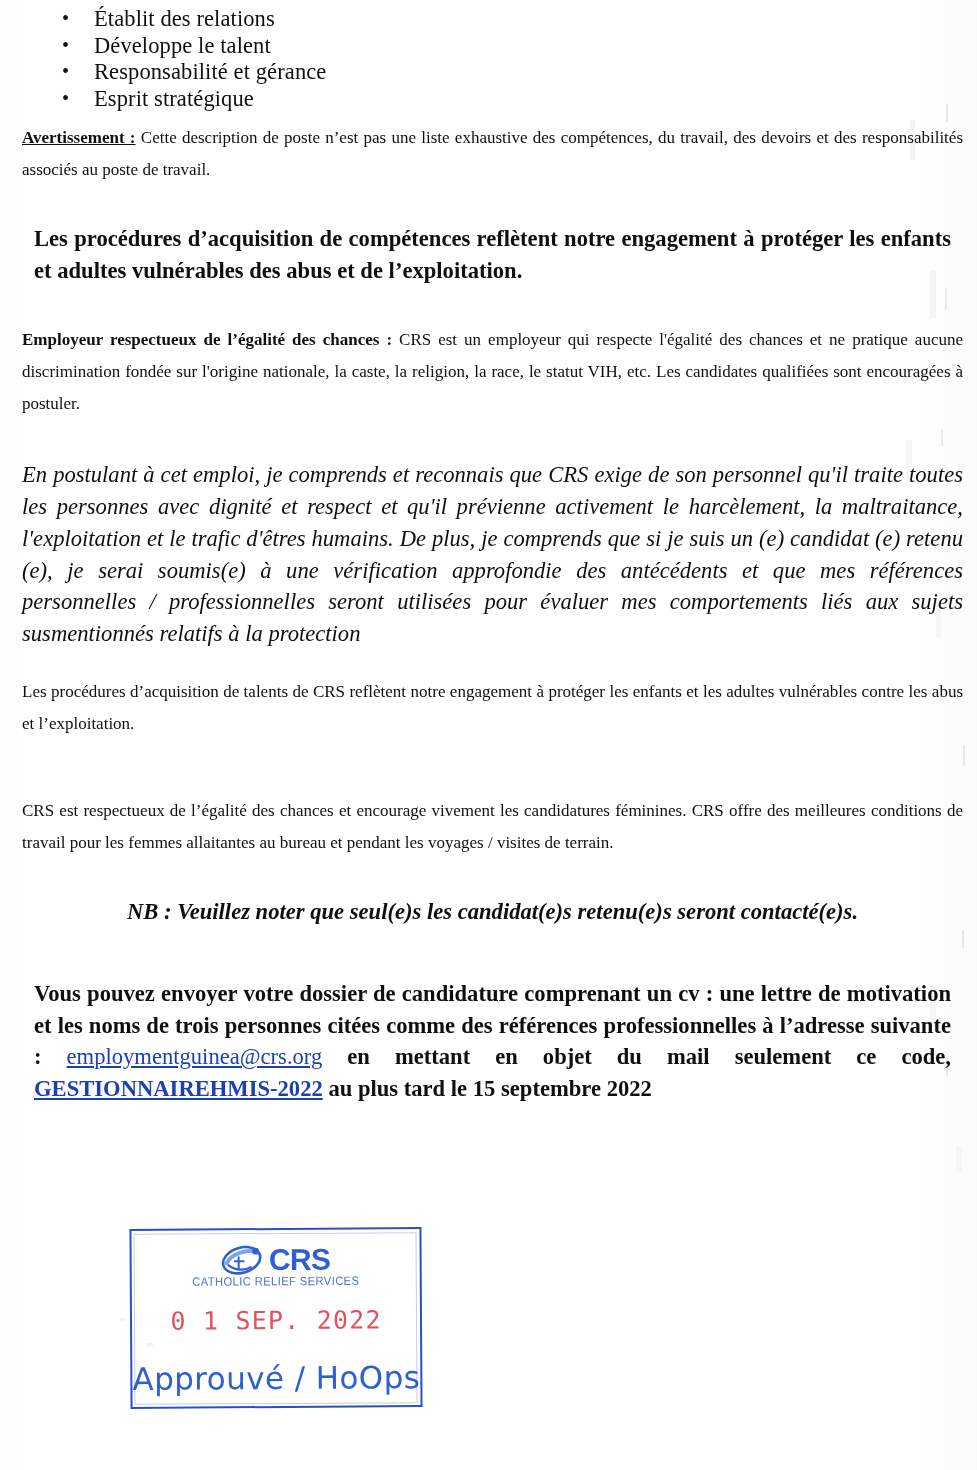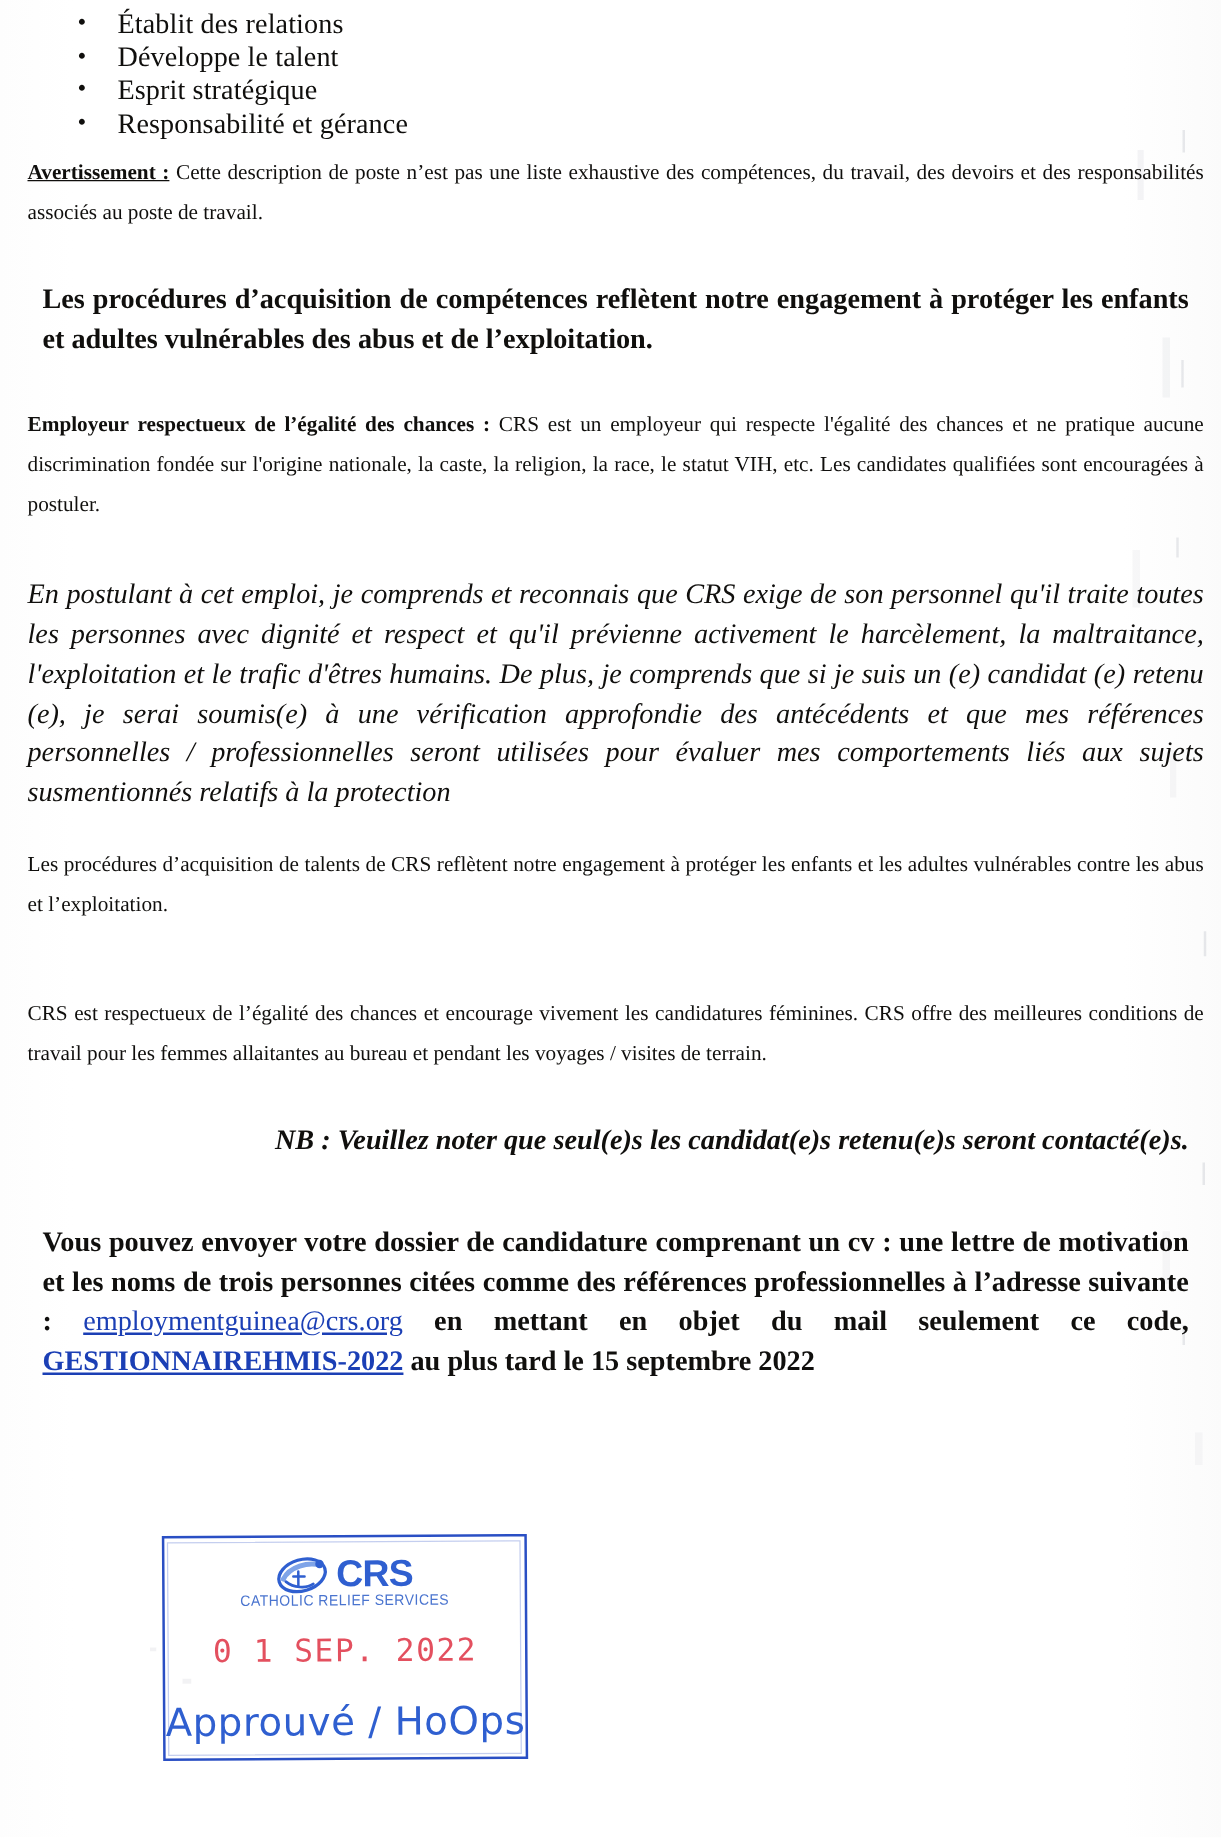--- a/index.html
+++ b/index.html
@@ -79,21 +79,21 @@
     font-style: italic;
     text-align: justify;
   }
   p.boldpara {
     margin: 12px;
     font-size: 22.6px;
     line-height: 31.6px;
     font-weight: bold;
     text-align: justify;
   }
-  p.boldpara.left { text-align: right; }
+  p.boldpara.left { text-align: center; }
 
   a.link {
     color: #1b3fb5;
     text-decoration: underline;
     font-weight: normal;
   }
   a.code {
     color: #1b3fb5;
     text-decoration: underline;
     font-weight: bold;
@@ -198,22 +198,22 @@
   <div class="speck" style="left:946px;top:1060px;width:2px;height:16px;"></div>
   <div class="speck" style="left:956px;top:1146px;width:6px;height:26px;opacity:.35;"></div>
   <div class="speck" style="left:120px;top:1318px;width:5px;height:3px;opacity:.6;"></div>
   <div class="speck" style="left:146px;top:1343px;width:7px;height:4px;opacity:.6;"></div>
 
   <div class="content">
 
     <ul class="bullets">
       <li><span>Établit des relations</span></li>
       <li><span>Développe le talent</span></li>
+      <li><span>Responsabilité et gérance</span></li>
       <li><span>Esprit stratégique</span></li>
-      <li><span>Responsabilité et gérance</span></li>
     </ul>
 
     <div class="gap-sm"></div>
 
     <p class="para"><b class="u">Avertissement :</b><span> Cette description de poste n’est pas une liste exhaustive des compétences, du travail, des devoirs et des responsabilités associés au poste de travail.</span></p>
 
     <div class="gap-md"></div>
 
     <p class="boldpara">Les procédures d’acquisition de compétences reflètent notre engagement à protéger les enfants et adultes vulnérables des abus et de l’exploitation.</p>
 

